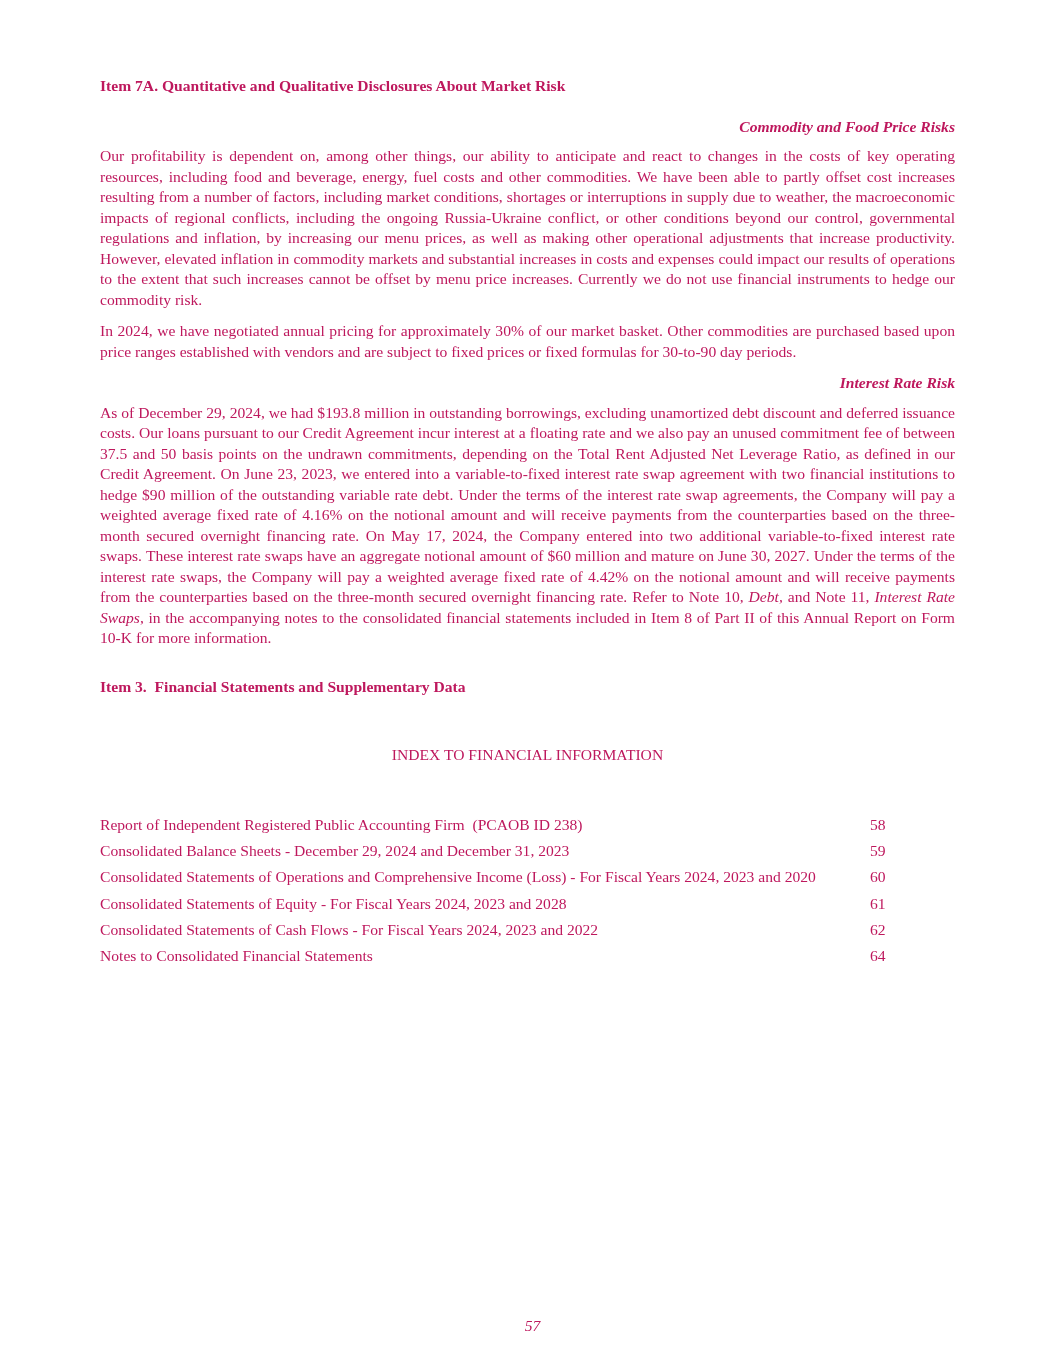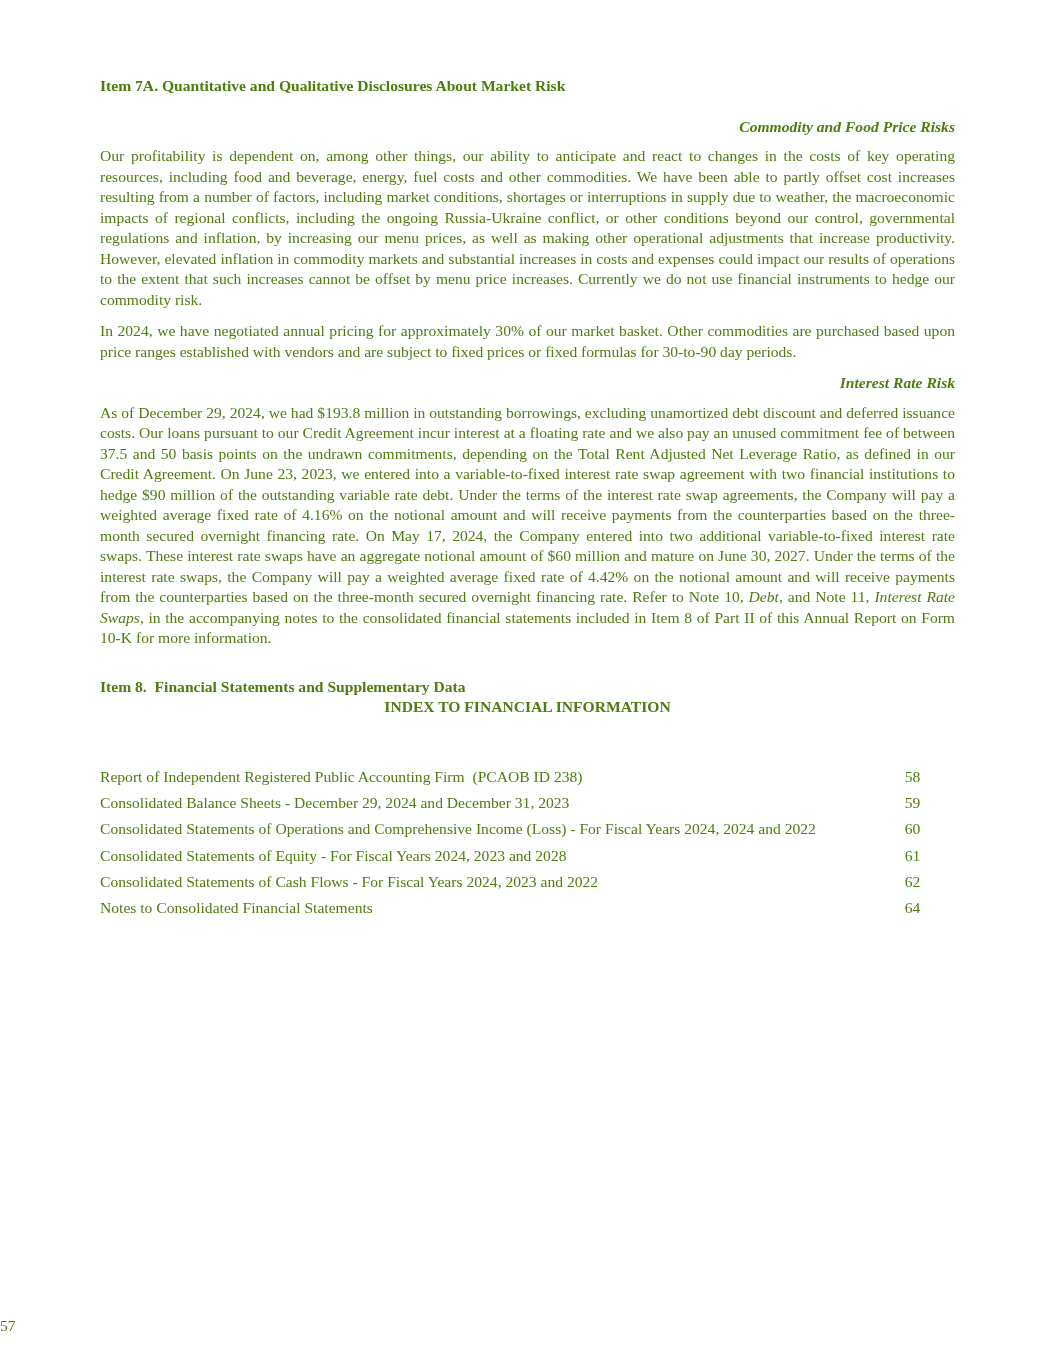--- a/index.html
+++ b/index.html
@@ -5,70 +5,70 @@
   * { margin: 0; padding: 0; box-sizing: border-box; }
   html, body { background: #ffffff; }
   .page {
     width: 1055px;
     height: 1365px;
     position: relative;
     background: #ffffff;
     font-family: "Liberation Serif", "DejaVu Serif", serif;
     font-size: 15.6px;
     line-height: 20.5px;
-    color: #4d7c0f;
+    color: #be185d;
     overflow: hidden;
   }
   .content { padding: 76px 100px 0 100px; }
   .h-bold { font-weight: bold; white-space: pre-wrap; }
   .h-item7a { margin-bottom: 20px; }
   .h-sub { font-weight: bold; font-style: italic; margin-bottom: 9px; text-align: right; }
   .h-interest { margin-top: 8px; }
   .para { text-align: justify; margin-bottom: 11px; }
   .h-item8 { margin-top: 28px; }
-  .index-title { text-align: center; font-weight: bold; }
+  .index-title { margin-top: 48px; text-align: center; font-weight: normal; }
   table.index { width: 100%; margin-top: 47px; border-collapse: collapse; }
   table.index td { vertical-align: top; padding: 2.8px 0; }
   td.idx-label { padding-left: 7px; white-space: pre-wrap; }
-  td.idx-page { width: 85px; text-align: center; white-space: nowrap; }
-  .page-number { position: absolute; left: 0; right: 0; top: 1316px; text-align: left; }
+  td.idx-page { width: 85px; text-align: left; white-space: nowrap; }
+  .page-number { position: absolute; left: 10px; right: 0; top: 1316px; text-align: center; font-style: italic; }
 </style>
 </head>
 <body>
 
 <div class="page">
   <div class="content">
 
     <div class="h-bold h-item7a">Item 7A. Quantitative and Qualitative Disclosures About Market Risk</div>
 
     <div class="h-sub">Commodity and Food Price Risks</div>
 
     <p class="para">Our profitability is dependent on, among other things, our ability to anticipate and react to changes in the costs of key operating resources, including food and beverage, energy, fuel costs and other commodities. We have been able to partly offset cost increases resulting from a number of factors, including market conditions, shortages or interruptions in supply due to weather, the macroeconomic impacts of regional conflicts, including the ongoing Russia-Ukraine conflict, or other conditions beyond our control, governmental regulations and inflation, by increasing our menu prices, as well as making other operational adjustments that increase productivity. However, elevated inflation in commodity markets and substantial increases in costs and expenses could impact our results of operations to the extent that such increases cannot be offset by menu price increases. Currently we do not use financial instruments to hedge our commodity risk.</p>
     <p class="para">In 2024, we have negotiated annual pricing for approximately 30% of our market basket. Other commodities are purchased based upon price ranges established with vendors and are subject to fixed prices or fixed formulas for 30-to-90 day periods.</p>
 
     <div class="h-sub h-interest">Interest Rate Risk</div>
 
     <p class="para"><span>As of December 29, 2024, we had $193.8 million in outstanding borrowings, excluding unamortized debt discount and deferred issuance costs. Our loans pursuant to our Credit Agreement incur interest at a floating rate and we also pay an unused commitment fee of between 37.5 and 50 basis points on the undrawn commitments, depending on the Total Rent Adjusted Net Leverage Ratio, as defined in our Credit Agreement. On June 23, 2023, we entered into a variable-to-fixed interest rate swap agreement with two financial institutions to hedge $90 million of the outstanding variable rate debt. Under the terms of the interest rate swap agreements, the Company will pay a weighted average fixed rate of 4.16% on the notional amount and will receive payments from the counterparties based on the three-month secured overnight financing rate. On May 17, 2024, the Company entered into two additional variable-to-fixed interest rate swaps. These interest rate swaps have an aggregate notional amount of $60 million and mature on June 30, 2027. Under the terms of the interest rate swaps, the Company will pay a weighted average fixed rate of 4.42% on the notional amount and will receive payments from the counterparties based on the three-month secured overnight financing rate. Refer to Note 10, </span><i>Debt,</i><span> and Note 11, </span><i>Interest Rate Swaps</i><span>, in the accompanying notes to the consolidated financial statements included in Item 8 of Part II of this Annual Report on Form 10-K for more information.</span></p>
 
-    <div class="h-bold h-item8">Item 8.  Financial Statements and Supplementary Data</div>
+    <div class="h-bold h-item8">Item 3.  Financial Statements and Supplementary Data</div>
 
     <div class="index-title">INDEX TO FINANCIAL INFORMATION</div>
 
     <table class="index">
       <tbody>
         <tr>
           <td class="idx-label">Report of Independent Registered Public Accounting Firm  (PCAOB ID 238)</td>
           <td class="idx-page">58</td>
         </tr>
         <tr>
           <td class="idx-label">Consolidated Balance Sheets - December 29, 2024 and December 31, 2023</td>
           <td class="idx-page">59</td>
         </tr>
         <tr>
-          <td class="idx-label">Consolidated Statements of Operations and Comprehensive Income (Loss) - For Fiscal Years 2024, 2024 and 2022</td>
+          <td class="idx-label">Consolidated Statements of Operations and Comprehensive Income (Loss) - For Fiscal Years 2024, 2023 and 2020</td>
           <td class="idx-page">60</td>
         </tr>
         <tr>
           <td class="idx-label">Consolidated Statements of Equity - For Fiscal Years 2024, 2023 and 2028</td>
           <td class="idx-page">61</td>
         </tr>
         <tr>
           <td class="idx-label">Consolidated Statements of Cash Flows - For Fiscal Years 2024, 2023 and 2022</td>
           <td class="idx-page">62</td>
         </tr>

